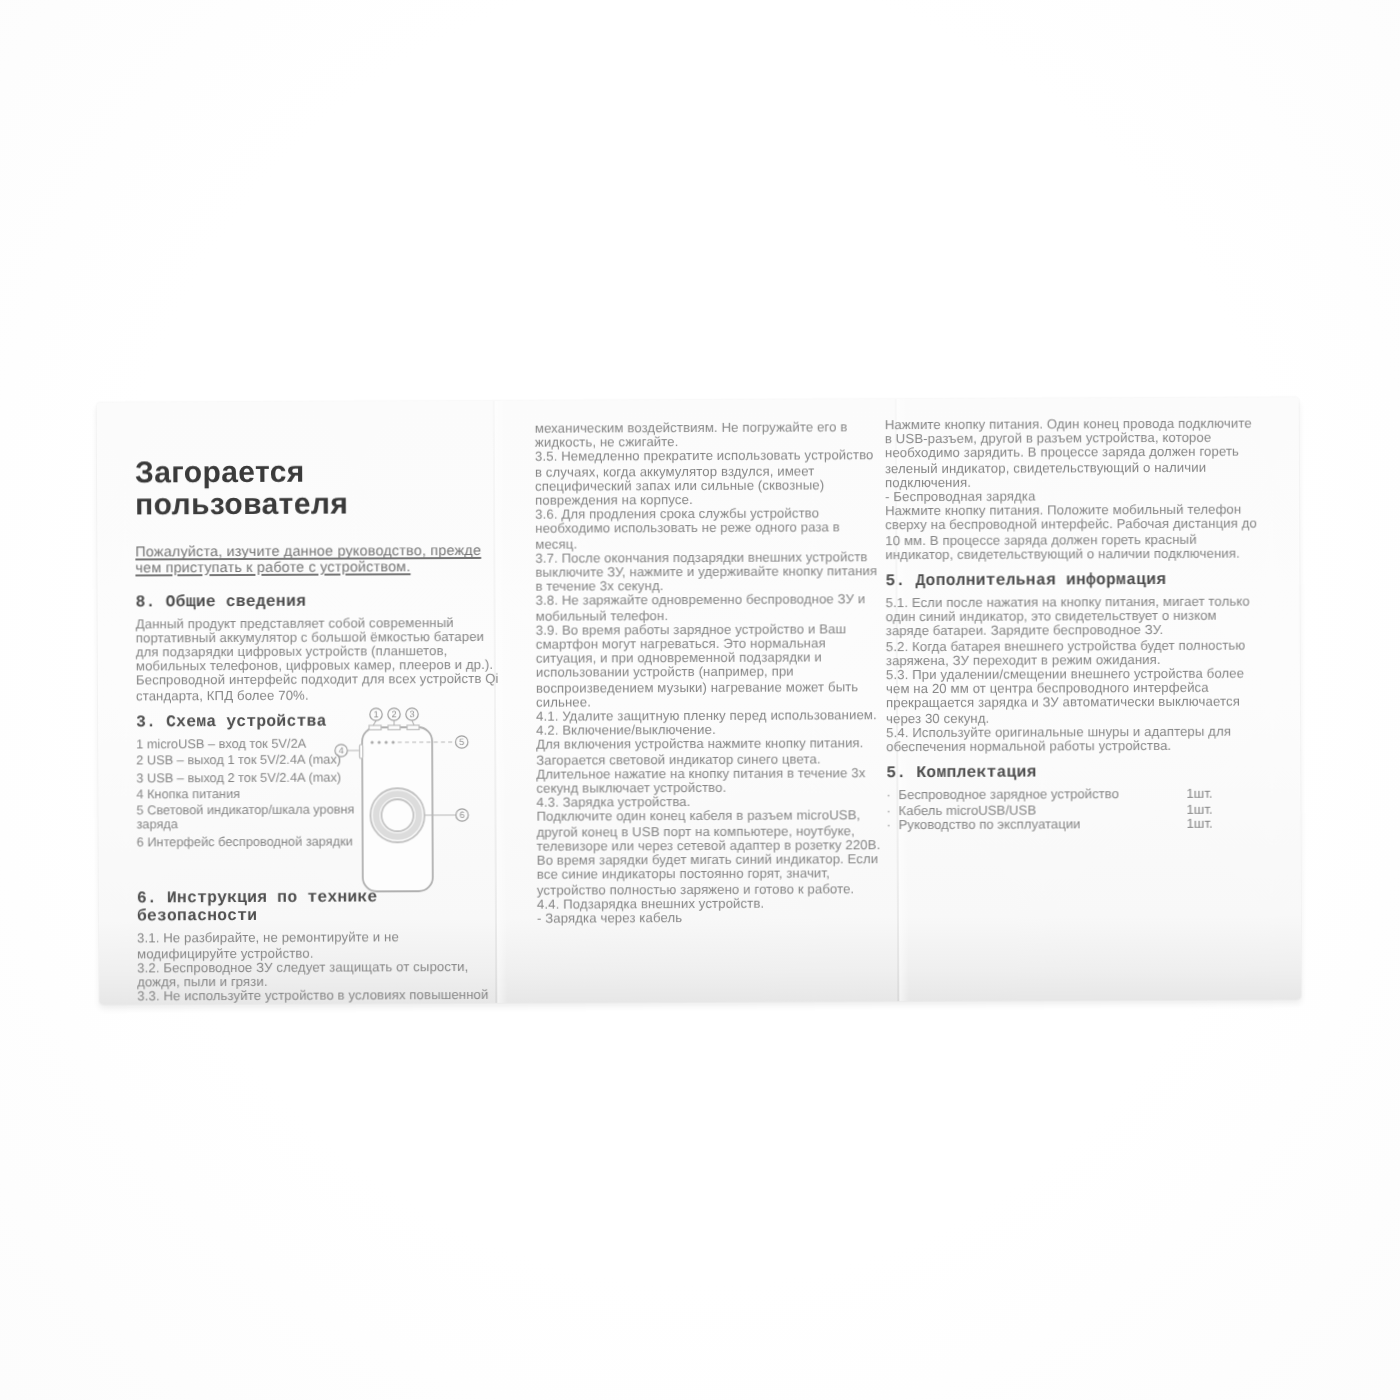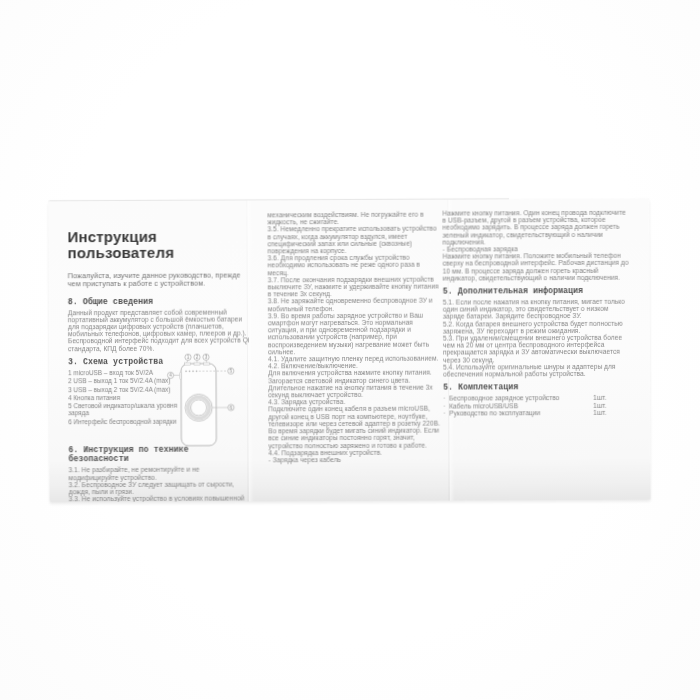--- a/index.html
+++ b/index.html
@@ -20,21 +20,21 @@
   }
   .fold{position:absolute;top:0;bottom:0;width:1px;background:linear-gradient(180deg,rgba(0,0,0,0.015),rgba(0,0,0,0.06));}
   .fold.f1{left:198px;}
   .fold.f2{left:399px;}
   .fold::after{content:"";position:absolute;left:1px;top:0;bottom:0;width:5px;background:linear-gradient(90deg,rgba(255,255,255,0.55),rgba(255,255,255,0));}
   .col{position:absolute;top:0;}
   .col1{left:19px;width:182px;padding-top:18px;}
   .col2{left:219px;width:174px;padding-top:11px;}
   .col3{left:394px;width:186px;padding-top:10px;}
   .doc-title{font-size:15px;font-weight:bold;color:#3a3a3a;letter-spacing:0.2px;line-height:16px;margin:10px 0 11px;}
-  .intro{font-size:7.2px;line-height:7.8px;color:#757575;letter-spacing:0.1px;margin:0 0 9px;}
+  .intro{font-size:7.2px;line-height:7.8px;color:#757575;letter-spacing:0.1px;margin:0 0 9px;text-decoration:underline;}
   .h{font-size:8.2px;font-weight:bold;color:#4f4f4f;line-height:9.5px;letter-spacing:0.1px;margin:5px 0 2.5px;font-family:Liberation Mono, monospace;}
   .p{font-size:6.6px;line-height:7.2px;color:#868686;letter-spacing:0.05px;margin:0;}
   .schema{position:relative;height:71px;margin-top:1px;}
   .schema-list{width:122px;}
   .schema-item{font-size:6.4px;line-height:7px;color:#868686;margin:0 0 1.4px;}
   .schema-svg{position:absolute;left:96px;top:-16px;}
   .kit{margin-top:1px;width:172px;}
   .kit-row{display:flex;align-items:baseline;font-size:6.6px;line-height:7.6px;color:#868686;}
   .kit-bullet{width:6px;color:#9a9a9a;}
   .kit-name{flex:1;}
@@ -42,21 +42,21 @@
 </style>
 </head>
 <body>
 
 <div class="backdrop"></div>
 
 <div class="paper">
   <div class="fold f1"></div>
   <div class="fold f2"></div>
   <div class="col col1">
-      <div class="doc-title">Инструкция пользователя</div>
+      <div class="doc-title">Загорается пользователя</div>
       <div class="intro">Пожалуйста, изучите данное руководство, прежде чем приступать к работе с устройством.</div>
       <div class="h">8. Общие сведения</div>
       <div class="p">Данный продукт представляет собой современный портативный аккумулятор с большой ёмкостью батареи для подзарядки цифровых устройств (планшетов, мобильных телефонов, цифровых камер, плееров и др.). Беспроводной интерфейс подходит для всех устройств Qi стандарта, КПД более 70%.</div>
       <div class="h">3. Схема устройства</div>
   <div class="schema">
     <div class="schema-list">
           <div class="schema-item">1 microUSB – вход ток 5V/2A</div>
           <div class="schema-item">2 USB – выход 1 ток 5V/2.4A (max)</div>
           <div class="schema-item">3 USB – выход 2 ток 5V/2.4A (max)</div>
           <div class="schema-item">4 Кнопка питания</div>

